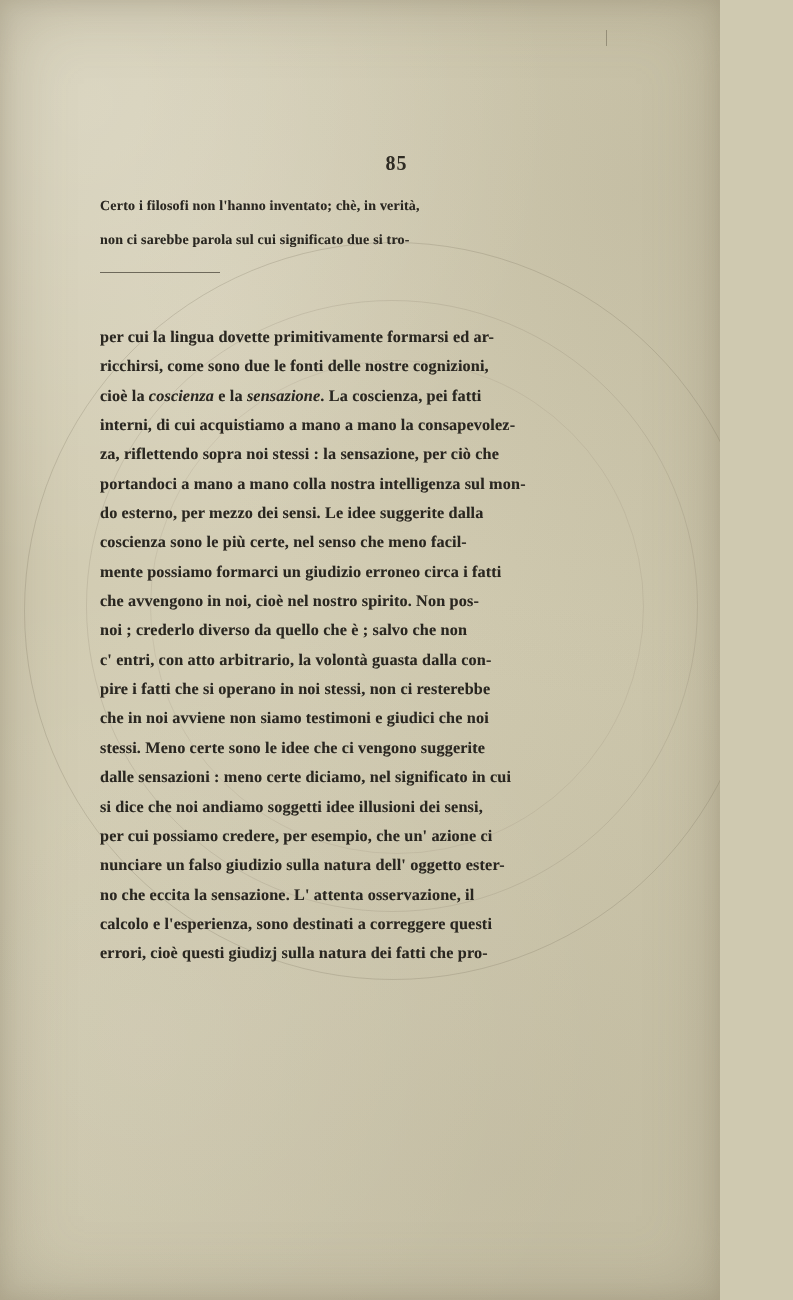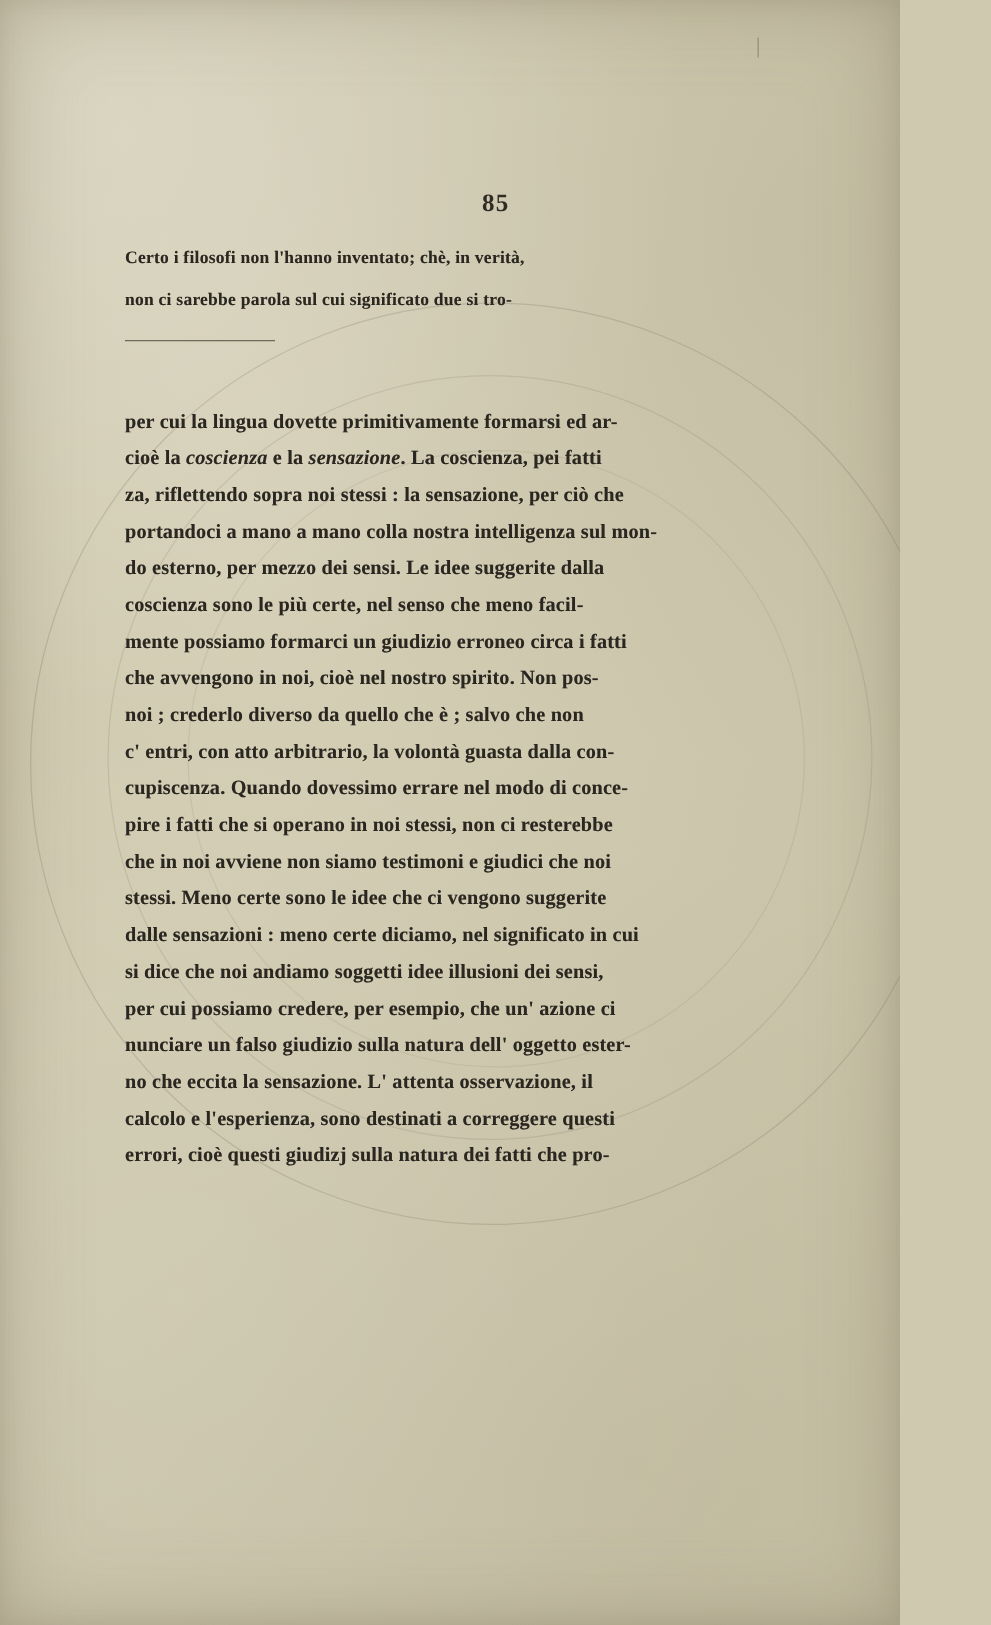--- a/index.html
+++ b/index.html
@@ -125,30 +125,31 @@
 
   <div class="body-block main-text">
     <div class="line">Certo i filosofi non l'hanno inventato; chè, in verità,</div>
     <div class="line">non ci sarebbe parola sul cui significato due si tro-</div>
   </div>
 
   <div class="rule"></div>
 
   <div class="body-block note-text">
     <div class="line">per cui la lingua dovette primitivamente formarsi ed ar-</div>
+    <div class="line">ricchirsi, come sono due le fonti delle nostre cognizioni,</div>
     <div class="line">cioè la <em>coscienza</em> e la <em>sensazione</em>. La coscienza, pei fatti</div>
+    <div class="line">interni, di cui acquistiamo a mano a mano la consapevolez-</div>
     <div class="line">za, riflettendo sopra noi stessi : la sensazione, per ciò che</div>
     <div class="line">portandoci a mano a mano colla nostra intelligenza sul mon-</div>
     <div class="line">do esterno, per mezzo dei sensi. Le idee suggerite dalla</div>
     <div class="line">coscienza sono le più certe, nel senso che meno facil-</div>
     <div class="line">mente possiamo formarci un giudizio erroneo circa i fatti</div>
     <div class="line">che avvengono in noi, cioè nel nostro spirito. Non pos-</div>
     <div class="line">noi ; crederlo diverso da quello che è ; salvo che non</div>
     <div class="line">c' entri, con atto arbitrario, la volontà guasta dalla con-</div>
-    <div class="line">cupiscenza. Quando dovessimo errare nel modo di conce-</div>
     <div class="line">pire i fatti che si operano in noi stessi, non ci resterebbe</div>
     <div class="line">che in noi avviene non siamo testimoni e giudici che noi</div>
     <div class="line">stessi. Meno certe sono le idee che ci vengono suggerite</div>
     <div class="line">dalle sensazioni : meno certe diciamo, nel significato in cui</div>
     <div class="line">si dice che noi andiamo soggetti idee illusioni dei sensi,</div>
     <div class="line">per cui possiamo credere, per esempio, che un' azione ci</div>
     <div class="line">nunciare un falso giudizio sulla natura dell' oggetto ester-</div>
     <div class="line">no che eccita la sensazione. L' attenta osservazione, il</div>
     <div class="line">calcolo e l'esperienza, sono destinati a correggere questi</div>
     <div class="line">errori, cioè questi giudizj sulla natura dei fatti che pro-</div>

